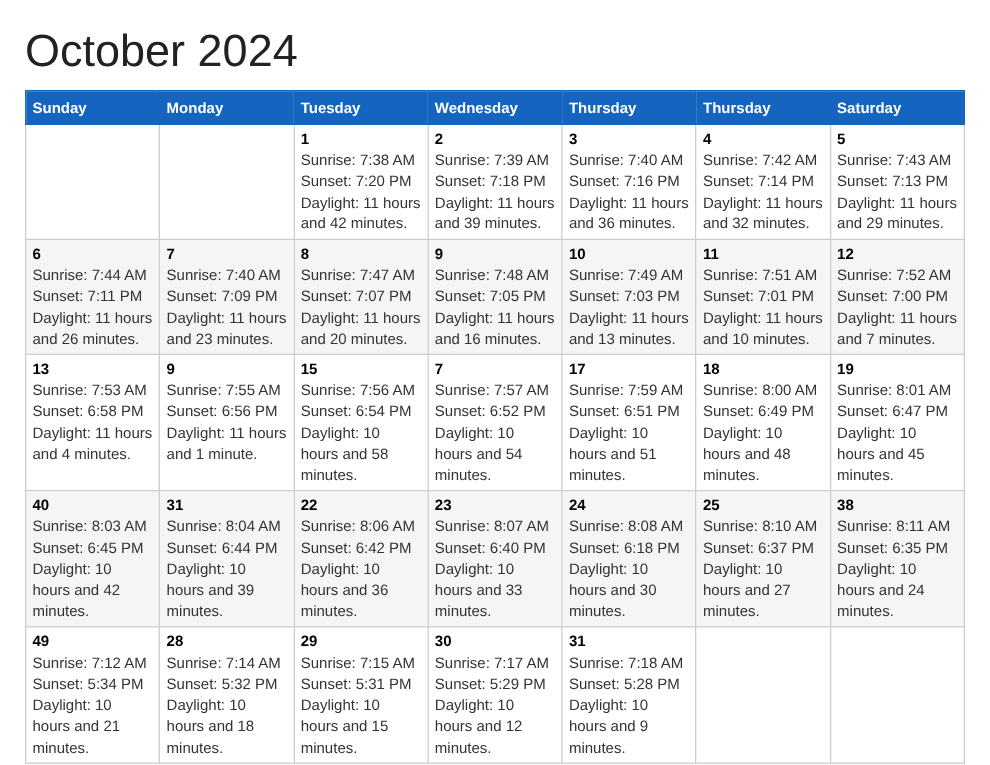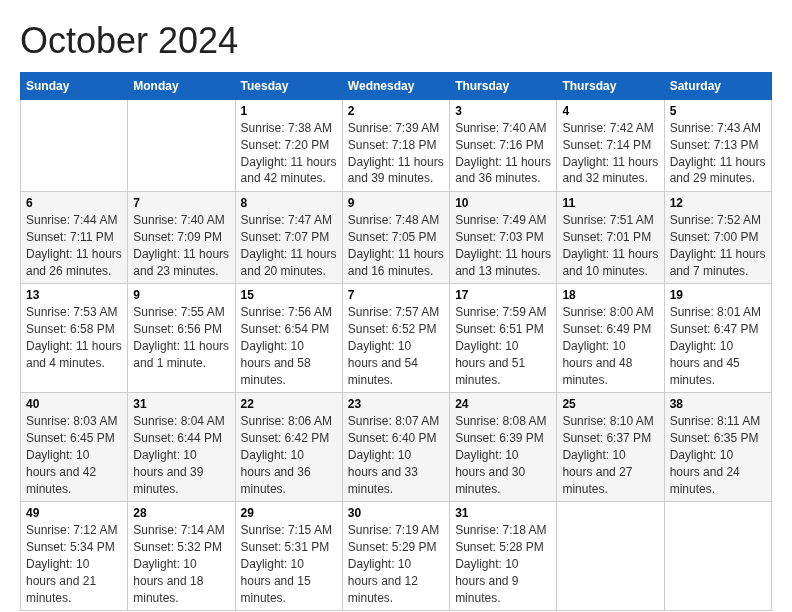--- a/index.html
+++ b/index.html
@@ -250,21 +250,21 @@
         </td>
         <td>
           <span class="day-number">23</span>
           <div class="day-info">Sunrise: 8:07 AM
 Sunset: 6:40 PM
 Daylight: 10 hours and 33 minutes.</div>
         </td>
         <td>
           <span class="day-number">24</span>
           <div class="day-info">Sunrise: 8:08 AM
-Sunset: 6:39 PM
+Sunset: 6:18 PM
 Daylight: 10 hours and 30 minutes.</div>
         </td>
         <td>
           <span class="day-number">25</span>
           <div class="day-info">Sunrise: 8:10 AM
 Sunset: 6:37 PM
 Daylight: 10 hours and 27 minutes.</div>
         </td>
         <td>
           <span class="day-number">38</span>
@@ -287,21 +287,21 @@
 Daylight: 10 hours and 18 minutes.</div>
         </td>
         <td>
           <span class="day-number">29</span>
           <div class="day-info">Sunrise: 7:15 AM
 Sunset: 5:31 PM
 Daylight: 10 hours and 15 minutes.</div>
         </td>
         <td>
           <span class="day-number">30</span>
-          <div class="day-info">Sunrise: 7:19 AM
+          <div class="day-info">Sunrise: 7:17 AM
 Sunset: 5:29 PM
 Daylight: 10 hours and 12 minutes.</div>
         </td>
         <td>
           <span class="day-number">31</span>
           <div class="day-info">Sunrise: 7:18 AM
 Sunset: 5:28 PM
 Daylight: 10 hours and 9 minutes.</div>
         </td>
         <td class="empty-cell"></td>

